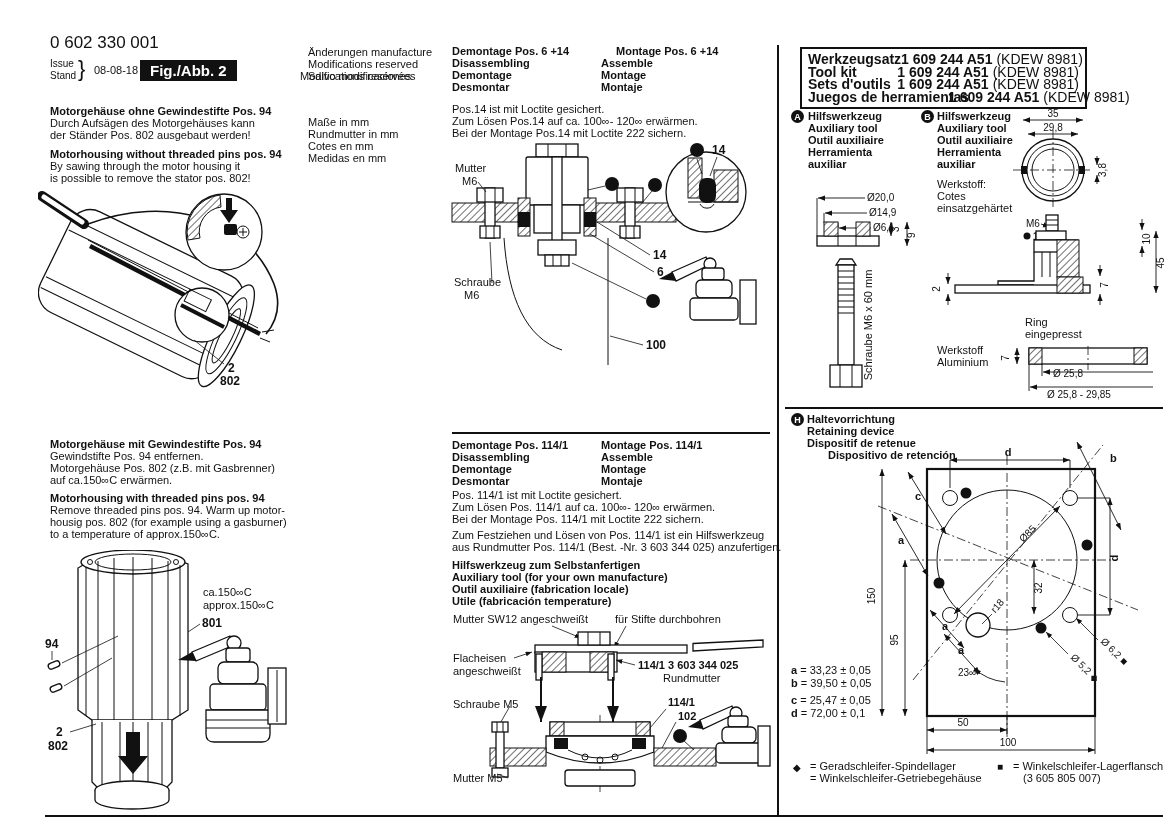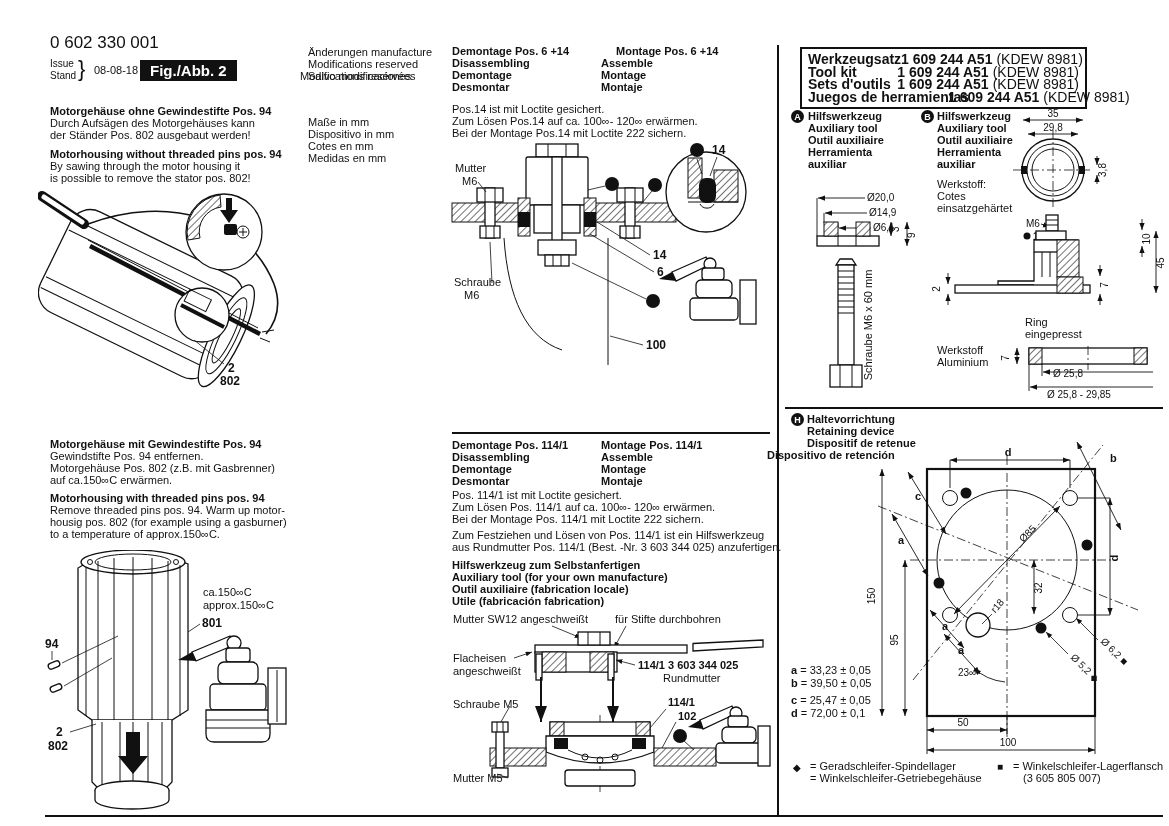--- a/index.html
+++ b/index.html
@@ -57,21 +57,21 @@
 <div class="abs t10" style="left:50px;top:70px">Stand</div>
 <div class="abs" style="left:78px;top:56px;font-size:22px">}</div>
 <div class="abs t11" style="left:94px;top:64px">08-08-18</div>
 <div class="abs figbox" style="left:140px;top:60px">Fig./Abb. 2</div>
 
 <div class="abs t11" style="left:308px;top:46px">Änderungen manufacture</div>
 <div class="abs t11" style="left:308px;top:58px">Modifications reserved</div>
 <div class="abs t11" style="left:300px;top:70px">Modifications resérvées</div>
 <div class="abs t11" style="left:308px;top:70px">Salvo modificaciones</div>
 <div class="abs t11" style="left:308px;top:116px">Maße in mm</div>
-<div class="abs t11" style="left:308px;top:128px">Dispositivo in mm</div>
+<div class="abs t11" style="left:308px;top:128px">Rundmutter in mm</div>
 <div class="abs t11" style="left:308px;top:140px">Cotes en mm</div>
 <div class="abs t11" style="left:308px;top:152px">Medidas en mm</div>
 
 <div class="abs t11 b" style="left:50px;top:105px">Motorgehäuse ohne Gewindestifte Pos. 94</div>
 <div class="abs t11" style="left:50px;top:117px">Durch Aufsägen des Motorgehäuses kann</div>
 <div class="abs t11" style="left:50px;top:129px">der Ständer Pos. 802 ausgebaut werden!</div>
 <div class="abs t11 b" style="left:50px;top:148px">Motorhousing without threaded pins pos. 94</div>
 <div class="abs t11" style="left:50px;top:160px">By sawing through the motor housing it</div>
 <div class="abs t11" style="left:50px;top:172px">is possible to remove the stator pos. 802!</div>
 
@@ -262,21 +262,21 @@
 <div class="abs t11 b" style="left:601px;top:463px">Montage</div>
 <div class="abs t11 b" style="left:601px;top:475px">Montaje</div>
 <div class="abs t11" style="left:452px;top:489px">Pos. 114/1 ist mit Loctite gesichert.</div>
 <div class="abs t11" style="left:452px;top:501px">Zum Lösen Pos. 114/1 auf ca. 100∞- 120∞ erwärmen.</div>
 <div class="abs t11" style="left:452px;top:513px">Bei der Montage Pos. 114/1 mit Loctite 222 sichern.</div>
 <div class="abs t11" style="left:452px;top:529px">Zum Festziehen und Lösen von Pos. 114/1 ist ein Hilfswerkzeug</div>
 <div class="abs t11" style="left:452px;top:541px">aus Rundmutter Pos. 114/1 (Best. -Nr. 3 603 344 025) anzufertigen.</div>
 <div class="abs t11 b" style="left:452px;top:559px">Hilfswerkzeug zum Selbstanfertigen</div>
 <div class="abs t11 b" style="left:452px;top:571px">Auxiliary tool (for your own manufacture)</div>
 <div class="abs t11 b" style="left:452px;top:583px">Outil auxiliaire (fabrication locale)</div>
-<div class="abs t11 b" style="left:452px;top:595px">Utile (fabricación fabrication)</div>
+<div class="abs t11 b" style="left:452px;top:595px">Utile (fabricación temperature)</div>
 
 <svg class="abs" style="left:450px;top:610px" width="322" height="205" viewBox="0 0 322 205">
   <text class="s11" x="3" y="13">Mutter SW12 angeschweißt</text>
   <text class="s11" x="165" y="13">für Stifte durchbohren</text>
   <line class="led" x1="102" y1="16" x2="131" y2="28" marker-end="url(#me)"></line>
   <line class="led" x1="176" y1="16" x2="164" y2="38" marker-end="url(#me)"></line>
   <g>
     <rect class="o" x="85" y="35" width="152" height="8"></rect>
     <polygon class="o" points="243,33.5 313,30 313,37 243,41"></polygon>
     <rect class="o" x="128" y="22" width="32" height="13"></rect>
@@ -483,21 +483,21 @@
   <text class="s10" x="58" y="31">Ø 25,8</text>
   <line class="dim" x1="158" y1="41" x2="35" y2="41" marker-end="url(#me)"></line>
     <line class="dim" x1="34" y1="18" x2="34" y2="45"></line>
   <text class="s10" x="52" y="52">Ø 25,8 - 29,85</text>
 </svg>
 
 <span class="abs badge" style="left:791px;top:413px">H</span>
 <div class="abs t11 b" style="left:807px;top:413px">Haltevorrichtung</div>
 <div class="abs t11 b" style="left:807px;top:425px">Retaining device</div>
 <div class="abs t11 b" style="left:807px;top:437px">Dispositif de retenue</div>
-<div class="abs t11 b" style="left:767px;top:449px">Dispositivo de retención</div>
+<div class="abs t11 b" style="left:828px;top:449px">Dispositivo de retención</div>
 
 <svg class="abs" style="left:858px;top:428px" width="311" height="340" viewBox="0 0 311 340">
   <rect x="69" y="41" width="168" height="247" fill="#fff" stroke="#111" stroke-width="2.2"></rect>
   <line class="cl" x1="149" y1="28" x2="149" y2="310"></line>
   <line class="cl" x1="52" y1="132" x2="255" y2="132"></line>
   <line class="cl" x1="55" y1="252" x2="245" y2="17"></line>
   <line class="cl" x1="20" y1="78" x2="280" y2="182"></line>
   <circle class="n" cx="149" cy="132" r="70" stroke-width="1.6"></circle>
   <circle class="o" cx="120" cy="197" r="12"></circle>
   <g>

